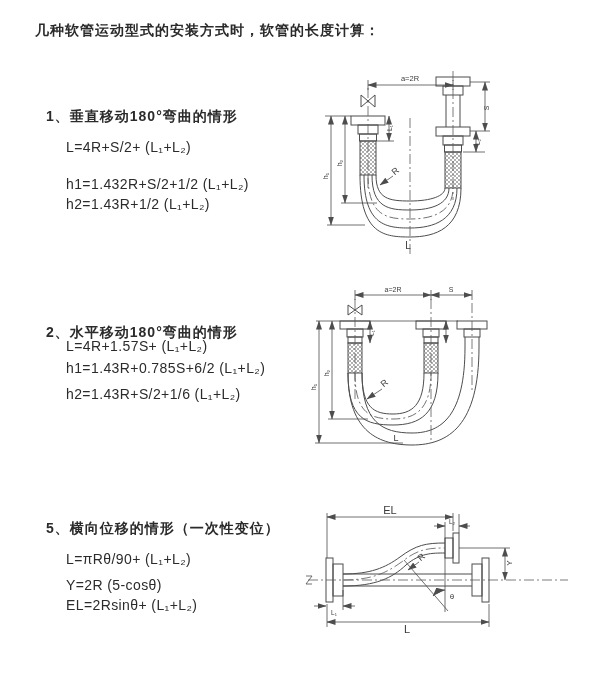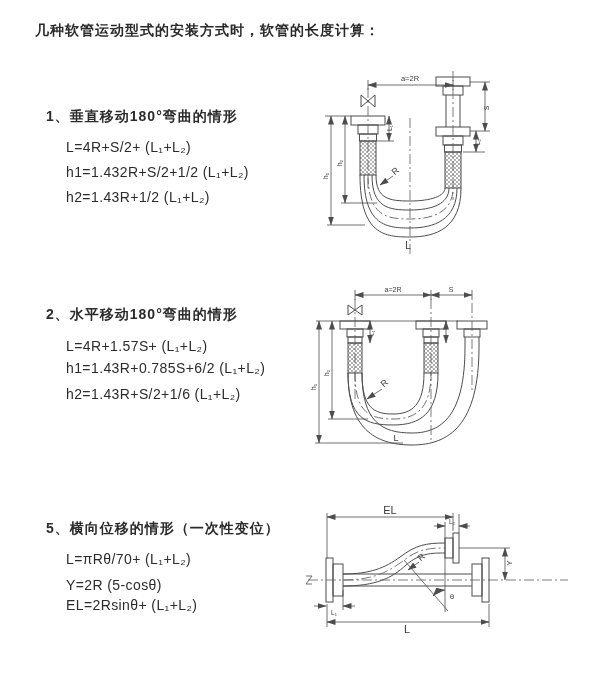--- a/index.html
+++ b/index.html
@@ -25,30 +25,30 @@
   }
   svg{stroke-linecap:butt;}
 </style>
 </head>
 <body>
 
 <div class="doc-title">几种软管运动型式的安装方式时，软管的长度计算：</div>
 
 <div class="sec-heading" style="top:108px">1、垂直移动180°弯曲的情形</div>
 <div class="formula" style="top:139px">L=4R+S/2+ (L₁+L₂)</div>
-<div class="formula" style="top:164px">h1=1.432R+S/2+1/2 (L₁+L₂)</div>
-<div class="formula" style="top:189px">h2=1.43R+1/2 (L₁+L₂)</div>
-
-<div class="sec-heading" style="top:306px">2、水平移动180°弯曲的情形</div>
+<div class="formula" style="top:176px">h1=1.432R+S/2+1/2 (L₁+L₂)</div>
+<div class="formula" style="top:196px">h2=1.43R+1/2 (L₁+L₂)</div>
+
+<div class="sec-heading" style="top:324px">2、水平移动180°弯曲的情形</div>
 <div class="formula" style="top:338px">L=4R+1.57S+ (L₁+L₂)</div>
 <div class="formula" style="top:360px">h1=1.43R+0.785S+6/2 (L₁+L₂)</div>
 <div class="formula" style="top:386px">h2=1.43R+S/2+1/6 (L₁+L₂)</div>
 
 <div class="sec-heading" style="top:520px">5、横向位移的情形（一次性变位）</div>
-<div class="formula" style="top:551px">L=πRθ/70+ (L₁+L₂)</div>
+<div class="formula" style="top:551px">L=πRθ/90+ (L₁+L₂)</div>
 <div class="formula" style="top:577px">Y=2R (5-cosθ)</div>
 <div class="formula" style="top:597px">EL=2Rsinθ+ (L₁+L₂)</div>
 
 <svg class="diagram" style="left:315px;top:68px" width="285" height="195" viewBox="0 0 285 195">
   <defs>
     <marker id="m1" markerUnits="userSpaceOnUse" markerWidth="9" markerHeight="6" refX="8.5" refY="3" orient="auto-start-reverse">
       <path d="M0,0 L9,3 L0,6 Z" fill="#4d4d4d"></path>
     </marker>
     <pattern id="braid1" width="4" height="4" patternUnits="userSpaceOnUse">
       <path d="M0,4 L4,0 M0,0 L4,4" stroke="#7a7a7a" stroke-width="0.6" fill="none"></path>

